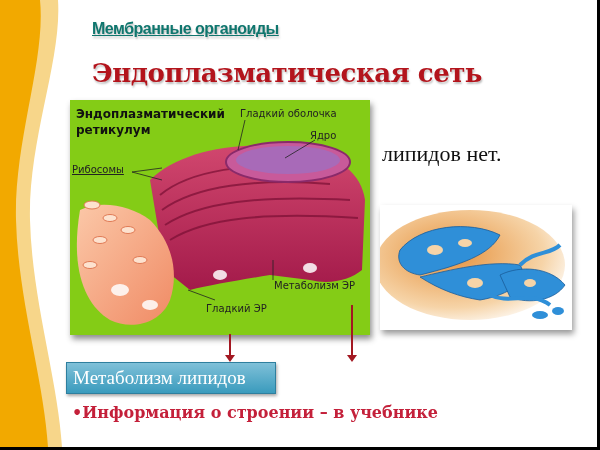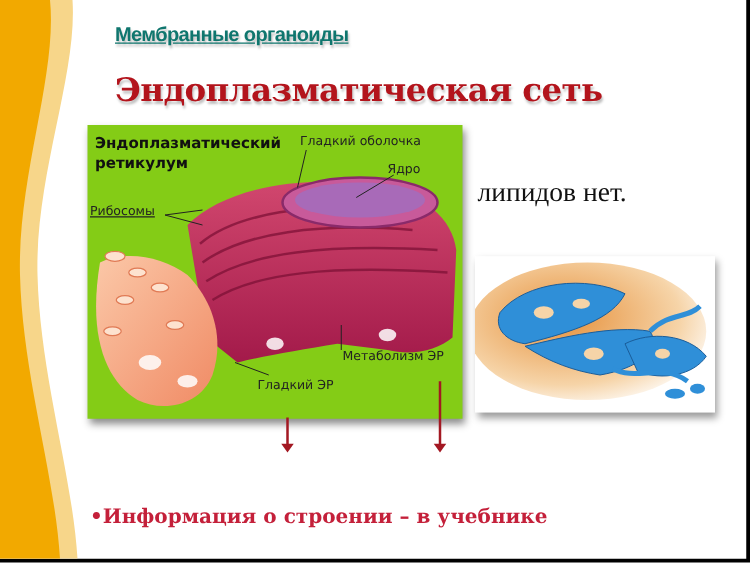--- a/index.html
+++ b/index.html
@@ -124,15 +124,16 @@
       <g fill="#2f8fd8">
         <ellipse cx="160" cy="110" rx="8" ry="4"></ellipse>
         <ellipse cx="178" cy="106" rx="6" ry="4"></ellipse>
       </g>
     </svg>
   </div>
 
   <div class="arrow" style="left:229px; top:334px; height:26px;"></div>
   <div class="arrow" style="left:351px; top:305px; height:55px;"></div>
 
+  <div class="box box1">Метаболизм липидов</div>
 
   <div class="bullet">•Информация о строении – в учебнике</div>
 </div>
 
 </body></html>

